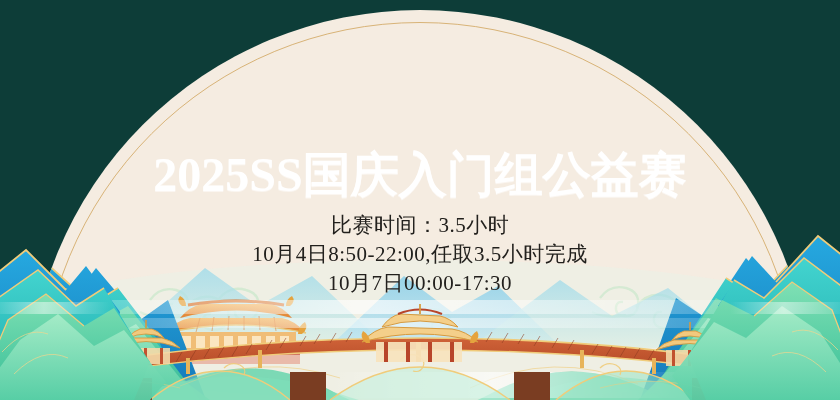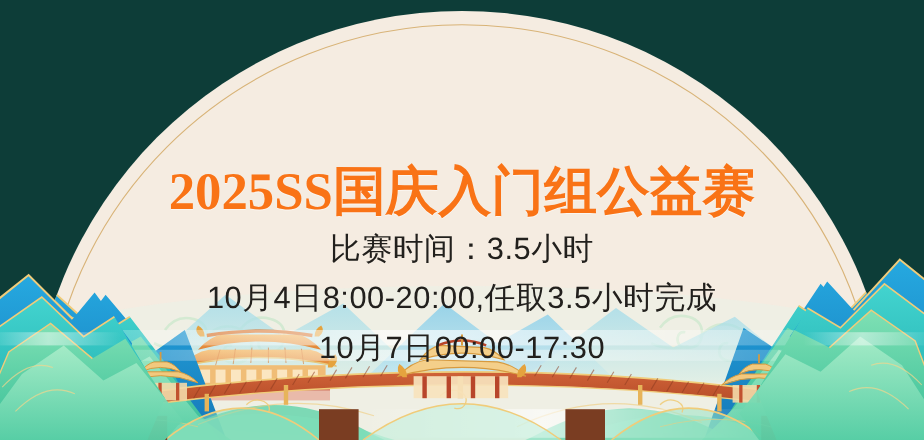--- a/index.html
+++ b/index.html
@@ -55,31 +55,31 @@
     text-align: center;
     z-index: 40;
   }
   .poster-title {
     margin: 0;
     padding-top: 150px;
     font-size: 48px;
     line-height: 1.05;
     font-weight: 700;
     letter-spacing: 0px;
-    color: #f97316;
+    color: #ffffff;
     font-family: "Liberation Serif", "DejaVu Serif", serif;
     text-shadow: 0 1px 0 rgba(255,255,255,0.55);
   }
   .poster-sub {
-    margin: 16px;
+    margin: 0;
     color: #22201d;
-    font-size: 28px;
+    font-size: 21px;
     line-height: 29px;
     letter-spacing: 0.5px;
-    font-family: Liberation Sans, sans-serif;
+    font-family: Liberation Serif, serif;
   }
   .poster-sub.first { margin-top: 11px; }
 </style>
 </head>
 <body>
 
 <div id="poster">
 
   <div class="circle-disc"></div>
   <div class="circle-ring"></div>
@@ -373,17 +373,17 @@
       </g>
     </g>
 
     <rect x="-10" y="302" width="120" height="12" fill="url(#gMist)" opacity="0.6"></rect>
     <rect x="730" y="302" width="120" height="12" fill="url(#gMist)" opacity="0.6"></rect>
   </svg>
 
   <div class="text-block">
     <h1 class="poster-title">2025SS国庆入门组公益赛</h1>
     <p class="poster-sub first">比赛时间：3.5小时</p>
-    <p class="poster-sub">10月4日8:00-20:00,任取3.5小时完成</p>
+    <p class="poster-sub">10月4日8:50-22:00,任取3.5小时完成</p>
     <p class="poster-sub">10月7日00:00-17:30</p>
   </div>
 
 </div>
 
 </body></html>

